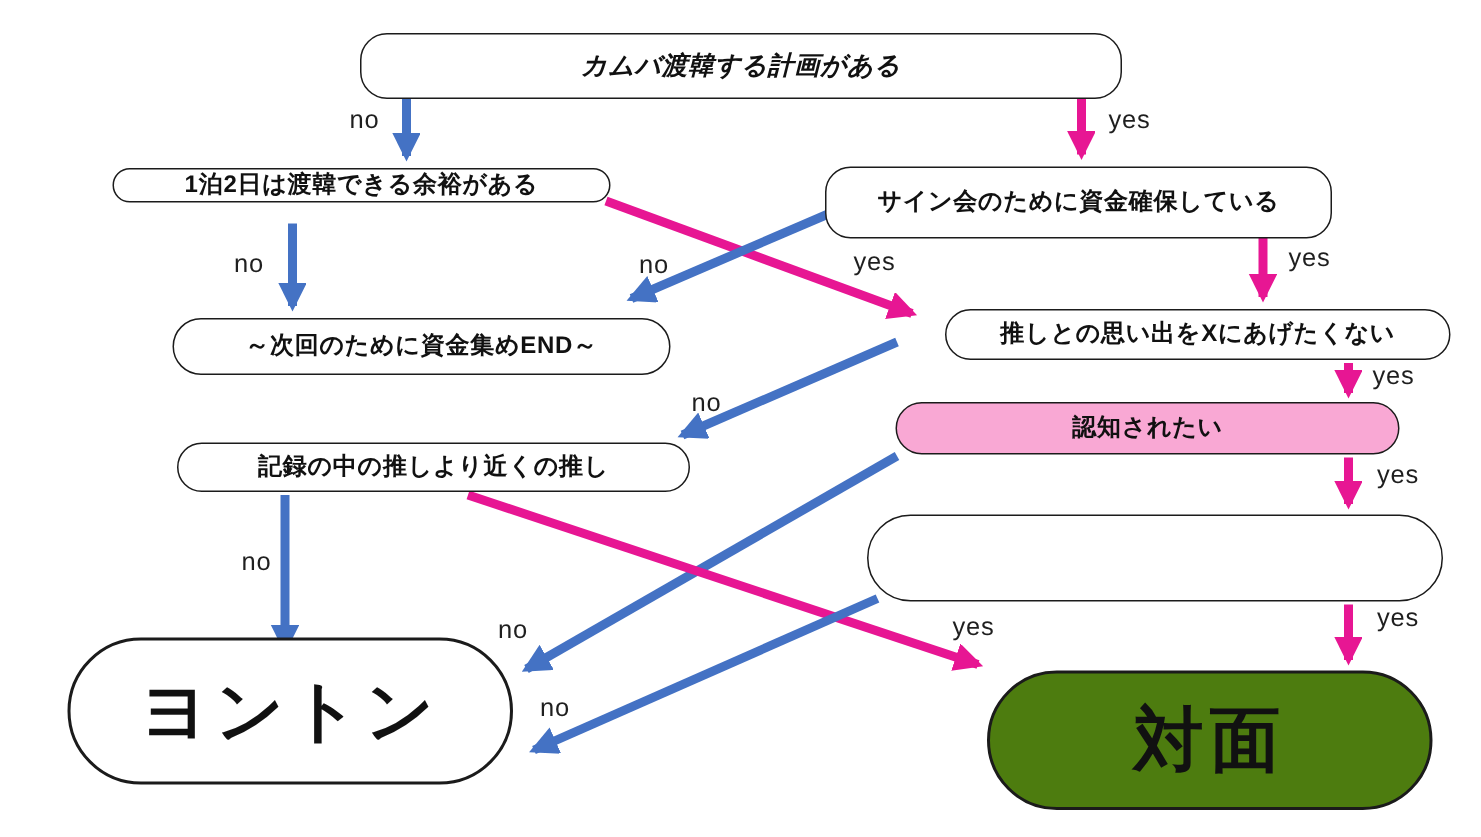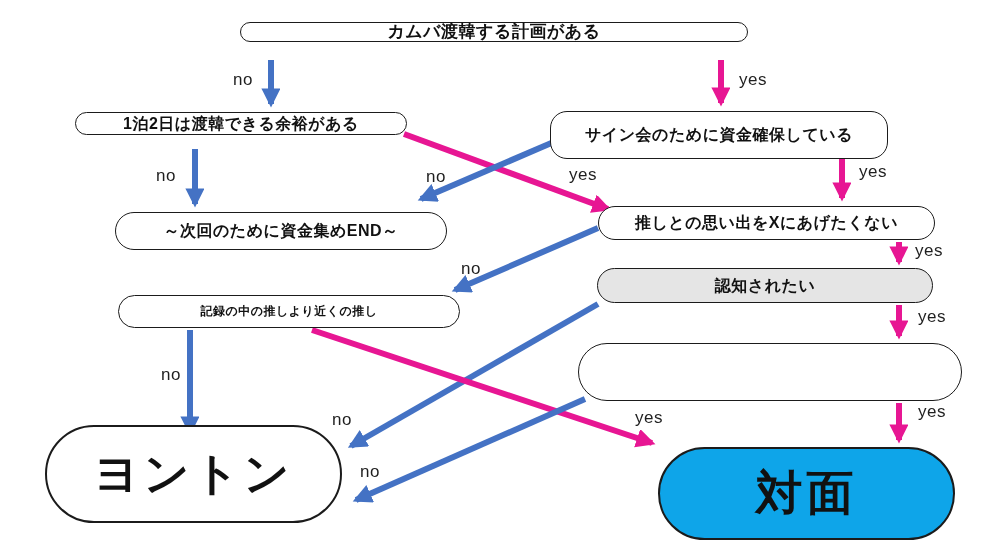--- a/index.html
+++ b/index.html
@@ -76,47 +76,47 @@
         <line x1="598" y1="228" x2="455" y2="290" stroke="#4472C4" stroke-width="6" marker-end="url(#head-no)"></line>
         <line x1="899" y1="305" x2="899" y2="336" stroke="#E71693" stroke-width="6" marker-end="url(#head-yes)"></line>
         <line x1="598" y1="304" x2="351" y2="446" stroke="#4472C4" stroke-width="6" marker-end="url(#head-no)"></line>
         <line x1="312" y1="330" x2="652" y2="443" stroke="#E71693" stroke-width="6" marker-end="url(#head-yes)"></line>
         <line x1="190" y1="330" x2="190" y2="432" stroke="#4472C4" stroke-width="6" marker-end="url(#head-no)"></line>
         <line x1="899" y1="403" x2="899" y2="440" stroke="#E71693" stroke-width="6" marker-end="url(#head-yes)"></line>
         <line x1="585" y1="399" x2="356" y2="500" stroke="#4472C4" stroke-width="6" marker-end="url(#head-no)"></line>
       </g>
   </svg>
   <div id="nodes-layer">
-      <div class="node" style="left: 240px; top: 22px; width: 508px; height: 20px; border-radius: 18px; font-size: 17px; background: rgb(255, 255, 255); border-color: rgb(27, 27, 27); color: rgb(17, 17, 17);">
+      <div class="node" style="left: 240px; top: 22px; width: 508px; height: 44px; border-radius: 18px; font-size: 17px; background: rgb(255, 255, 255); border-color: rgb(27, 27, 27); color: rgb(17, 17, 17); font-style: italic;">
         <div>カムバ渡韓する計画がある</div>
       </div>
       <div class="node" style="left: 75px; top: 112px; width: 332px; height: 23px; border-radius: 17.5px; font-size: 16px; background: rgb(255, 255, 255); border-color: rgb(27, 27, 27); color: rgb(17, 17, 17); text-align: right;">
         <div>1泊2日は渡韓できる余裕がある</div>
       </div>
       <div class="node" style="left: 550px; top: 111px; width: 338px; height: 48px; border-radius: 17px; font-size: 16px; background: rgb(255, 255, 255); border-color: rgb(27, 27, 27); color: rgb(17, 17, 17);">
         <div>サイン会のために資金確保している</div>
       </div>
       <div class="node" style="left: 115px; top: 212px; width: 332px; height: 38px; border-radius: 19px; font-size: 16px; background: rgb(255, 255, 255); border-color: rgb(27, 27, 27); color: rgb(17, 17, 17);">
         <div>～次回のために資金集めEND～</div>
       </div>
-      <div class="node" style="left: 598px; top: 206px; width: 337px; height: 34px; border-radius: 17px; font-size: 16px; background: rgb(255, 255, 255); border-color: rgb(27, 27, 27); color: rgb(17, 17, 17);">
+      <div class="node" style="left: 630px; top: 206px; width: 337px; height: 34px; border-radius: 17px; font-size: 16px; background: rgb(255, 255, 255); border-color: rgb(27, 27, 27); color: rgb(17, 17, 17);">
         <div>推しとの思い出をXにあげたくない</div>
       </div>
-      <div class="node" style="left: 597px; top: 268px; width: 336px; height: 35px; border-radius: 17.5px; font-size: 16px; background: #e5e5e5; border-color: rgb(27, 27, 27); color: rgb(17, 17, 17);">
+      <div class="node" style="left: 597px; top: 268px; width: 336px; height: 35px; border-radius: 17.5px; font-size: 16px; background: #f9a8d4; border-color: rgb(27, 27, 27); color: rgb(17, 17, 17);">
         <div>認知されたい</div>
       </div>
-      <div class="node" style="left: 118px; top: 295px; width: 342px; height: 33px; border-radius: 16.5px; font-size: 12px; background: rgb(255, 255, 255); border-color: rgb(27, 27, 27); color: rgb(17, 17, 17);">
+      <div class="node" style="left: 118px; top: 295px; width: 342px; height: 33px; border-radius: 16.5px; font-size: 16px; background: rgb(255, 255, 255); border-color: rgb(27, 27, 27); color: rgb(17, 17, 17);">
         <div>記録の中の推しより近くの推し</div>
       </div>
       <div class="node" style="left: 578px; top: 343px; width: 384px; height: 58px; border-radius: 29px; font-size: 16px; background: rgb(255, 255, 255); border-color: rgb(27, 27, 27); color: rgb(17, 17, 17);">
       </div>
       <div class="node big" style="left: 45px; top: 425px; width: 297px; height: 98px; border-radius: 49px; font-size: 45px; background: rgb(255, 255, 255); border-color: rgb(27, 27, 27); color: rgb(17, 17, 17);">
         <div>ヨントン</div>
       </div>
-      <div class="node big" style="left: 658px; top: 447px; width: 297px; height: 93px; border-radius: 46.5px; font-size: 47px; background: #0ea5e9; border-color: rgb(27, 27, 27); color: rgb(17, 17, 17);">
+      <div class="node big" style="left: 658px; top: 447px; width: 297px; height: 93px; border-radius: 46.5px; font-size: 47px; background: #4d7c0f; border-color: rgb(27, 27, 27); color: rgb(17, 17, 17);">
         <div>対面</div>
       </div>
     </div>
   <div id="labels-layer">
       <div class="edge-label" style="left: 243px; top: 80px; color: rgb(31, 31, 31);">no</div>
       <div class="edge-label" style="left: 753px; top: 80px; color: rgb(31, 31, 31);">yes</div>
       <div class="edge-label" style="left: 166px; top: 176px; color: rgb(31, 31, 31);">no</div>
       <div class="edge-label" style="left: 583px; top: 175px; color: rgb(31, 31, 31);">yes</div>
       <div class="edge-label" style="left: 436px; top: 177px; color: rgb(31, 31, 31);">no</div>
       <div class="edge-label" style="left: 873px; top: 172px; color: rgb(31, 31, 31);">yes</div>

